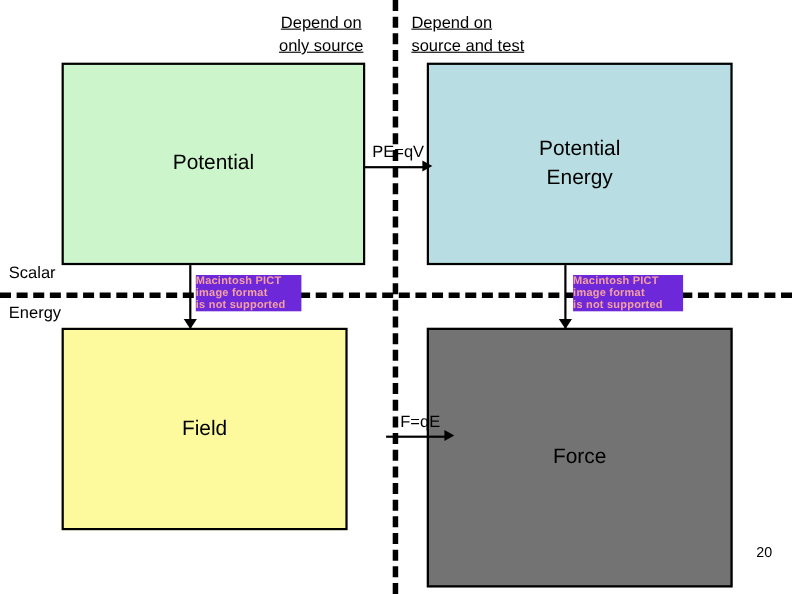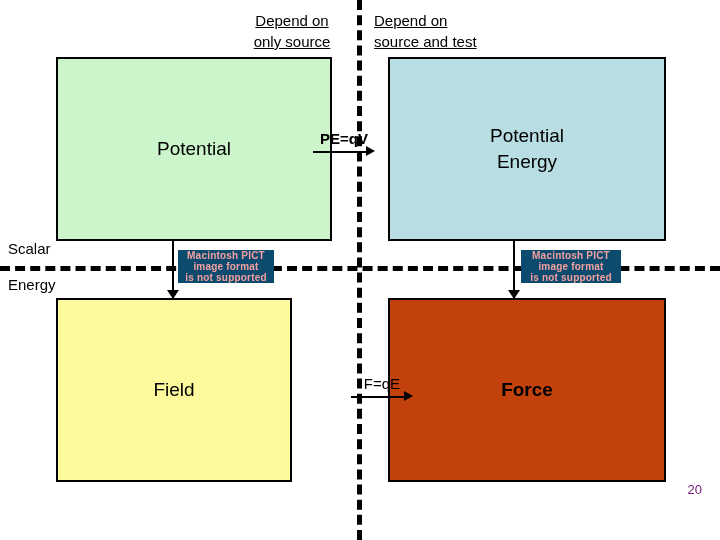--- a/index.html
+++ b/index.html
@@ -74,27 +74,26 @@
   }
   #box-potential {
     left: 56px; top: 57px; width: 276px; height: 184px;
     background: #ccf5cc;
   }
   #box-potential-energy {
     left: 388px; top: 57px; width: 278px; height: 184px;
     background: #b8dde2;
   }
   #box-field {
-    left: 56px; top: 298px; width: 236px; height: 184px;
+    left: 56px; top: 298px; width: 260px; height: 184px;
     background: #fcfa9d;
   }
   #box-force {
-    left: 388px; top: 298px; width: 278px; height: 184px;
-    background: #c2410c;
-    font-weight: bold;
+    left: 388px; top: 298px; width: 278px; height: 236px;
+    background: #737373;
   }
 
   
   .eq-arrow {
     position: absolute;
     width: 62px;
     height: 40px;
   }
   .eq-arrow .eq-text {
     position: absolute;
@@ -116,21 +115,21 @@
   .eq-arrow .head {
     position: absolute;
     left: 53px;
     top: 16px;
     width: 0px;
     height: 0px;
     border-top: 5px solid transparent;
     border-bottom: 5px solid transparent;
     border-left: 9px solid #000000;
   }
-  #arrow-pe { left: 313px; top: 130px; font-weight: bold; }
+  #arrow-pe { left: 331px; top: 130px; }
   #arrow-f  { left: 331px; top: 375px; margin-left: 20px; }
 
   
   .v-arrow {
     position: absolute;
     width: 12px;
   }
   .v-arrow .shaft {
     position: absolute;
     left: 5px;
@@ -152,35 +151,34 @@
   #vconn-left  { left: 167px; top: 241px; height: 57px; }
   #vconn-right { left: 508px; top: 241px; height: 57px; }
 
   
   .pict-placeholder {
     position: absolute;
     font-size: 10px;
     line-height: 11px;
     font-weight: bold;
     color: #f4a0a0;
-    text-align: center;
     white-space: pre-line;
-    background: #0c4a6e;
+    background: #6d28d9;
     letter-spacing: 0.2px;
   }
   #pict-left  { left: 178px; top: 250px; width: 96px; }
   #pict-right { left: 521px; top: 250px; width: 100px; }
 
   
   #page-number {
     position: absolute;
     right: 18px;
-    top: 482px;
+    top: 494px;
     font-size: 13px;
-    color: #701a75;
+    color: #000000;
   }
 </style>
 </head>
 <body>
 
 <div id="slide">
 
   <div class="col-head" id="head-left">Depend on
 only source</div>
   <div class="col-head" id="head-right">Depend on

